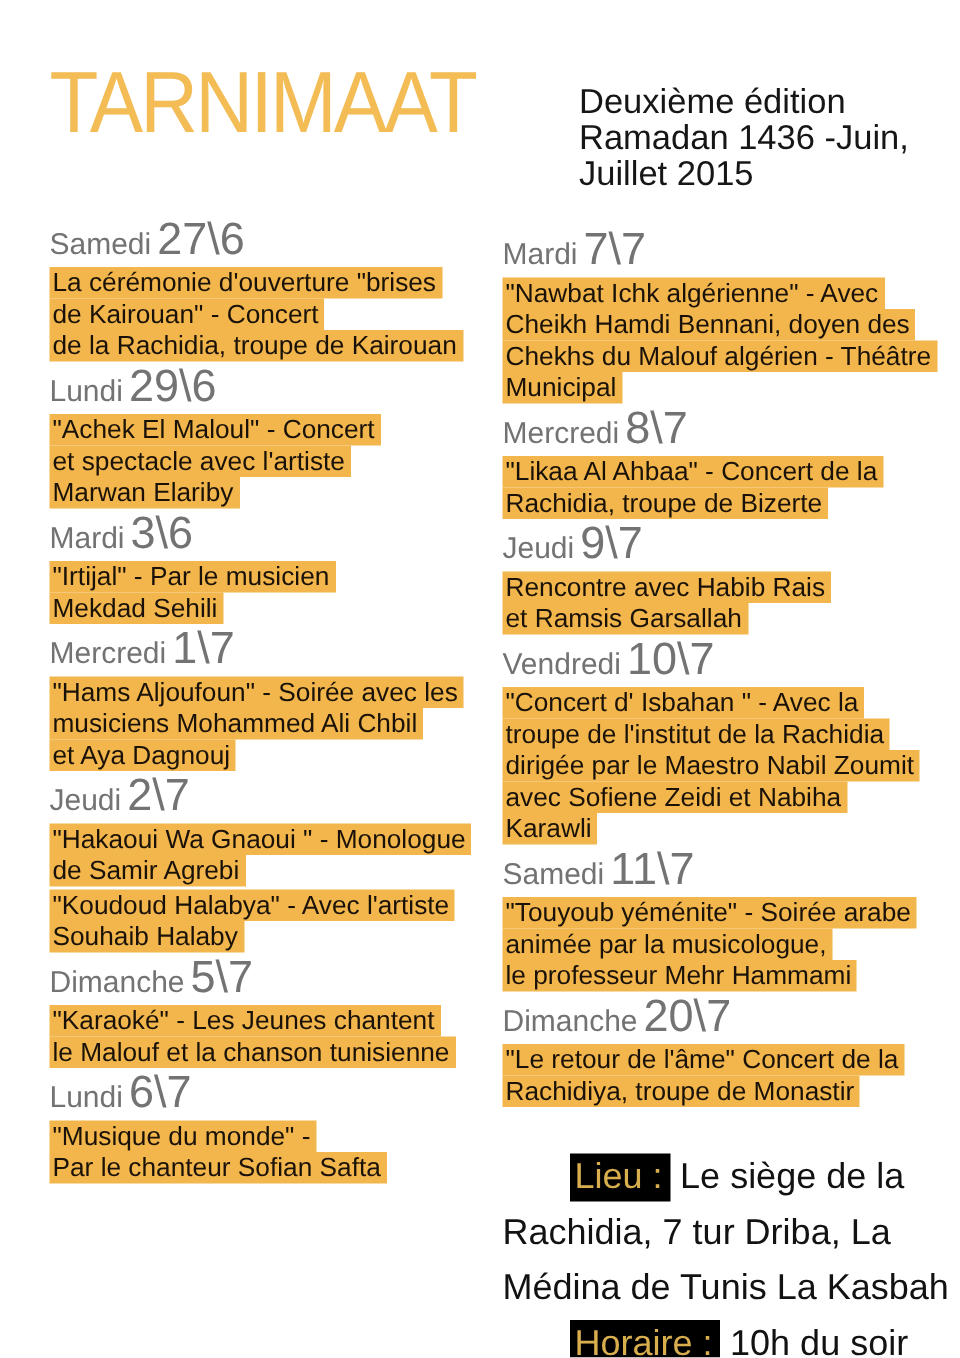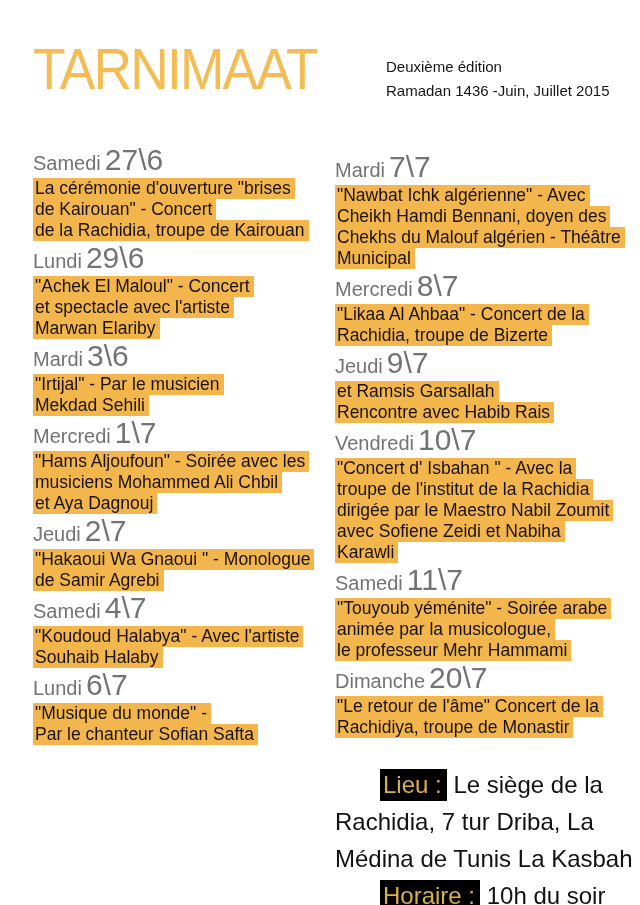--- a/index.html
+++ b/index.html
@@ -33,21 +33,21 @@
     letter-spacing: -2px;
     color: var(--title);
     transform: scaleX(0.92);
     transform-origin: left top;
     white-space: nowrap;
   }
   .edition {
     position: absolute;
     left: 386px;
     top: 55px;
-    font-size: 15px;
+    font-size: 23px;
     line-height: 24px;
     color: #161616;
   }
   
   .col { position: absolute; }
   .col-left  { left: 33px;  top: 145px; width: 290px; }
   .col-right { left: 335px; top: 152px; width: 302px; }
   
   .event { margin-bottom: 2px; }
   .event-header {
@@ -144,29 +144,35 @@
     <div class="event-header">
       <span class="day">Jeudi</span><span class="date">2\7</span>
     </div>
     <div class="event-lines">
           <div class="line"><span class="hl">"Hakaoui Wa Gnaoui " - Monologue</span></div>
           <div class="line"><span class="hl">de Samir Agrebi</span></div>
         </div>
   </div>
 
   <div class="event">
-    <div class="event-header">
-      <span class="day">Samedi</span><span class="date">4\7</span>
-    </div>
     <div class="event-lines">
           <div class="line"><span class="hl">"Koudoud Halabya" - Avec l'artiste</span></div>
           <div class="line"><span class="hl">Souhaib Halaby</span></div>
         </div>
   </div>
 
+  <div class="event">
+    <div class="event-header">
+      <span class="day">Dimanche</span><span class="date">5\7</span>
+    </div>
+    <div class="event-lines">
+          <div class="line"><span class="hl">"Karaoké" - Les Jeunes chantent</span></div>
+          <div class="line"><span class="hl">le Malouf et la chanson tunisienne</span></div>
+        </div>
+  </div>
 
   <div class="event">
     <div class="event-header">
       <span class="day">Lundi</span><span class="date">6\7</span>
     </div>
     <div class="event-lines">
           <div class="line"><span class="hl">"Musique du monde" -</span></div>
           <div class="line"><span class="hl">Par le chanteur Sofian Safta</span></div>
         </div>
   </div>
@@ -194,22 +200,22 @@
             <div class="line"><span class="hl">"Likaa Al Ahbaa" - Concert de la</span></div>
             <div class="line"><span class="hl">Rachidia, troupe de Bizerte</span></div>
           </div>
   </div>
 
   <div class="event">
     <div class="event-header">
       <span class="day">Jeudi</span><span class="date">9\7</span>
     </div>
     <div class="event-lines">
+            <div class="line"><span class="hl">Rencontre avec Habib Rais</span></div>
             <div class="line"><span class="hl">et Ramsis Garsallah</span></div>
-            <div class="line"><span class="hl">Rencontre avec Habib Rais</span></div>
           </div>
   </div>
 
   <div class="event">
     <div class="event-header">
       <span class="day">Vendredi</span><span class="date">10\7</span>
     </div>
     <div class="event-lines">
             <div class="line"><span class="hl">"Concert d' Isbahan " - Avec la</span></div>
             <div class="line"><span class="hl">troupe de l'institut de la Rachidia</span></div>

